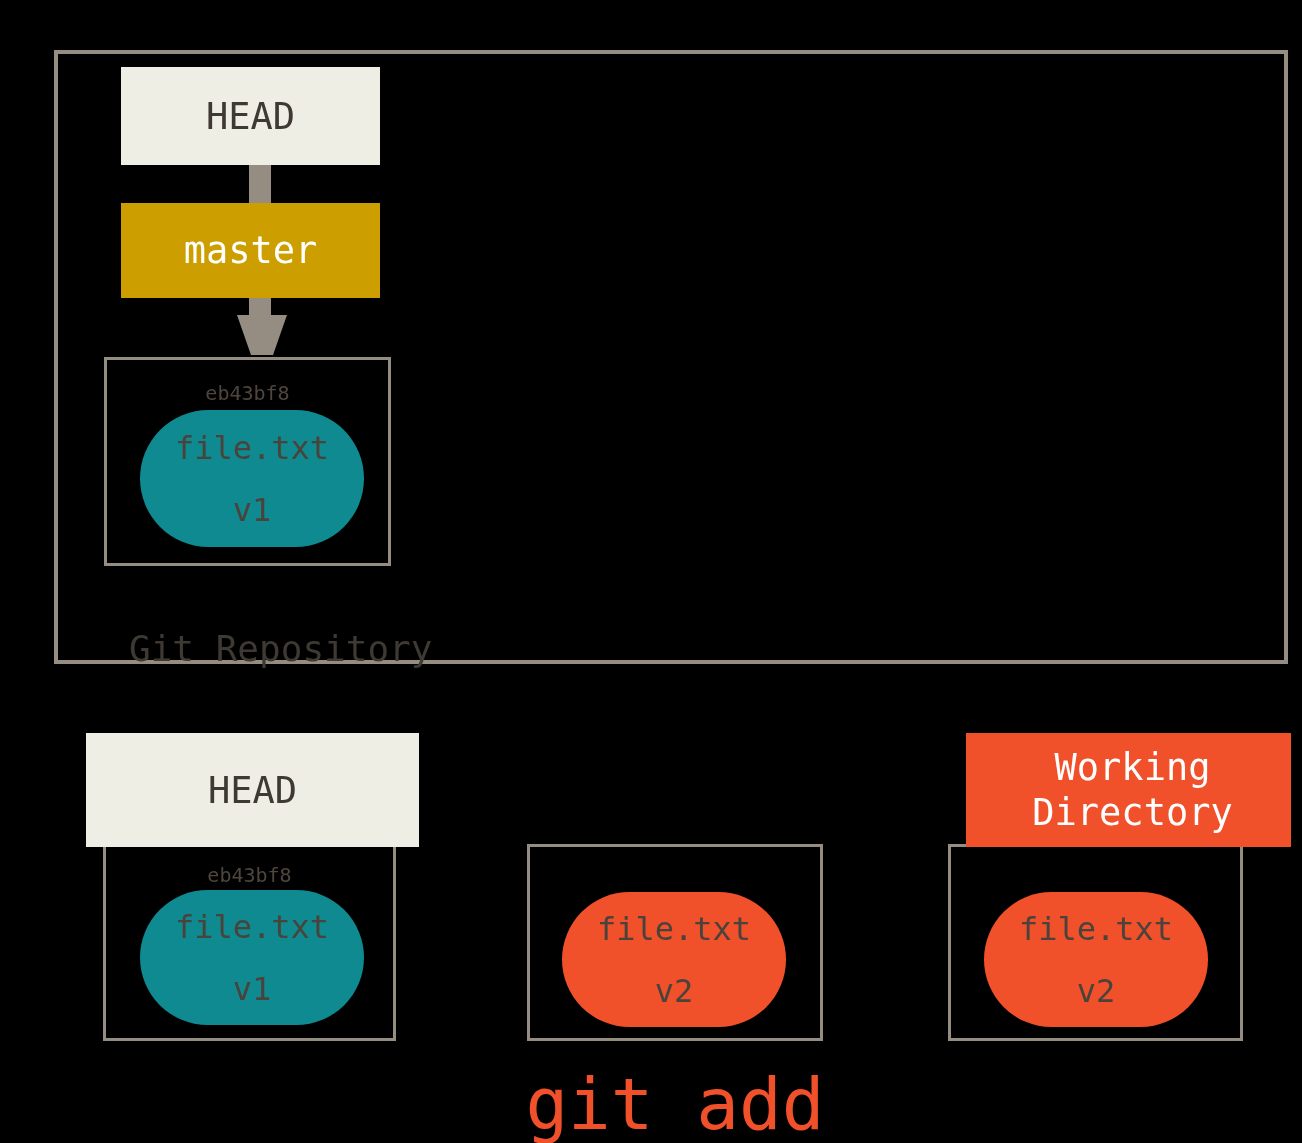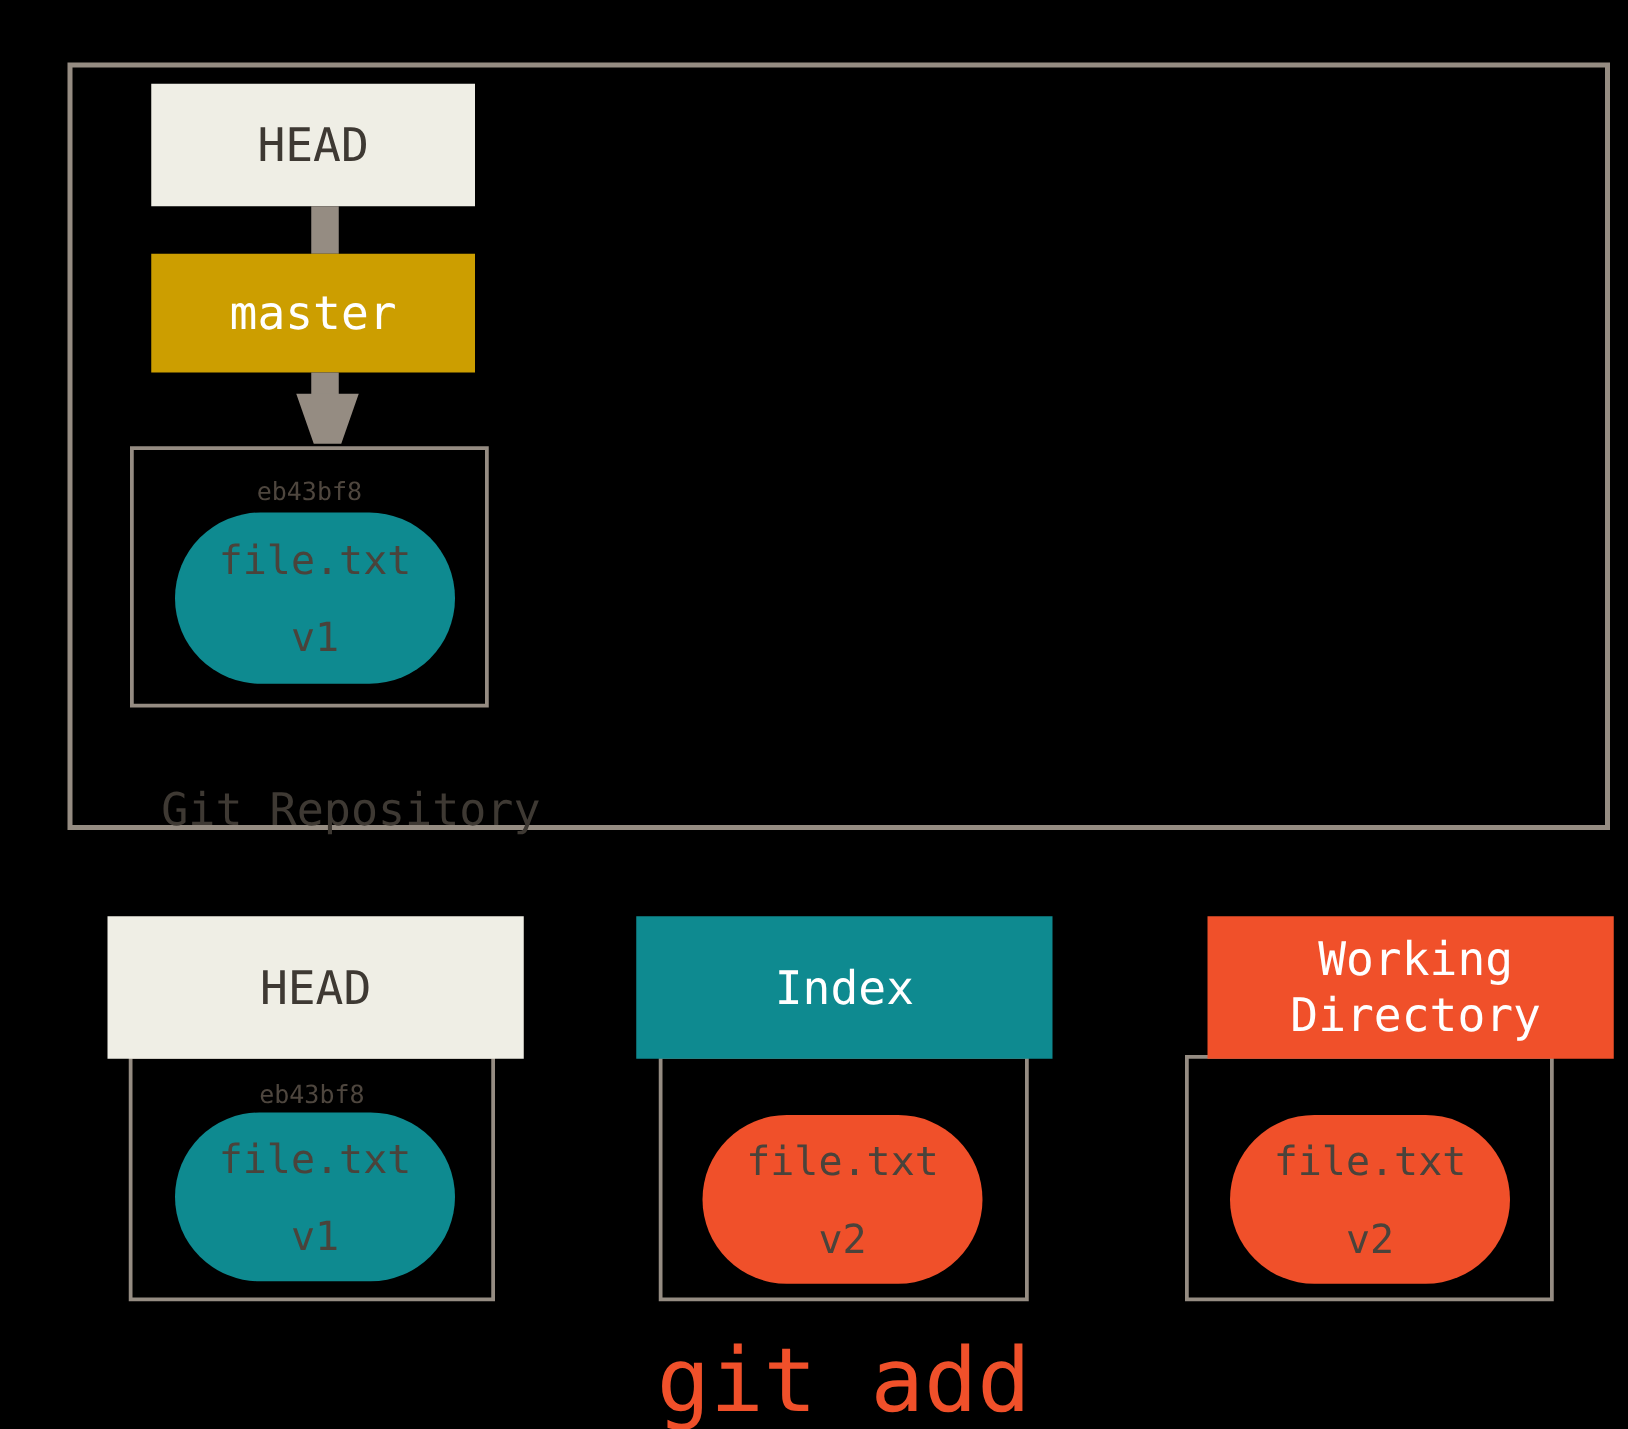--- a/index.html
+++ b/index.html
@@ -125,23 +125,20 @@
     <span class="hdr-label">HEAD</span>
   </div>
   <div class="area-box b1">
     <div class="hash">eb43bf8</div>
     <div class="pill pill-teal">
       <span>file.txt</span>
       <span>v1</span>
     </div>
   </div>
 
-  <div class="area-header h2">
-    <span class="hdr-label">Index</span>
-  </div>
   <div class="area-box b2">
     <div class="pill pill-orange">
       <span>file.txt</span>
       <span>v2</span>
     </div>
   </div>
 
   <div class="area-header h3">
     <span class="hdr-label">Working Directory</span>
   </div>

